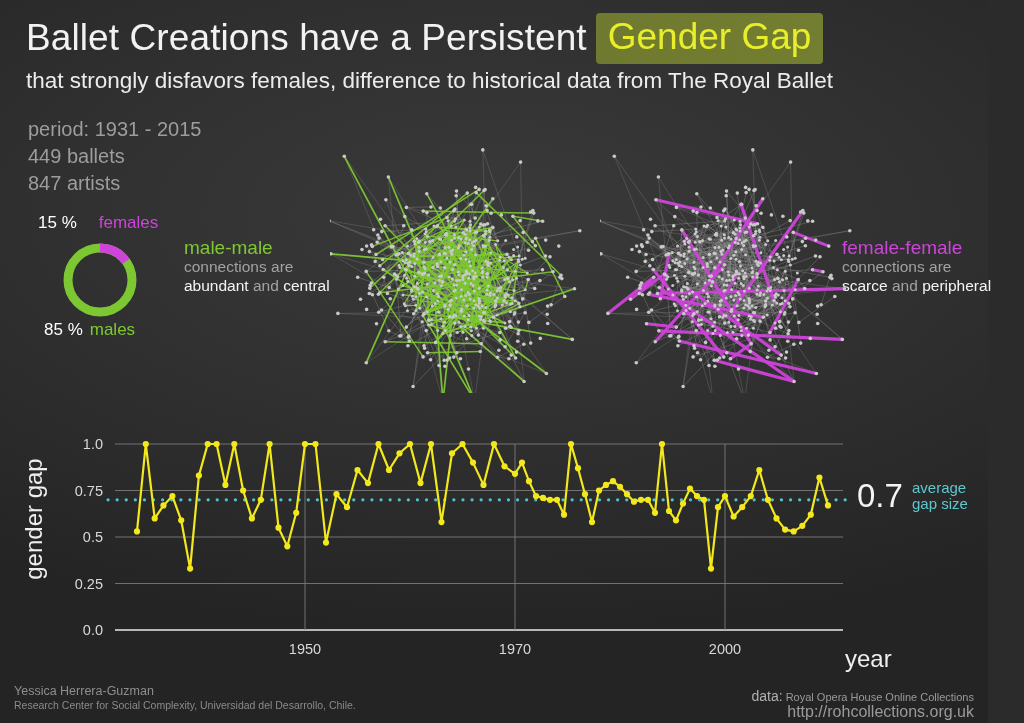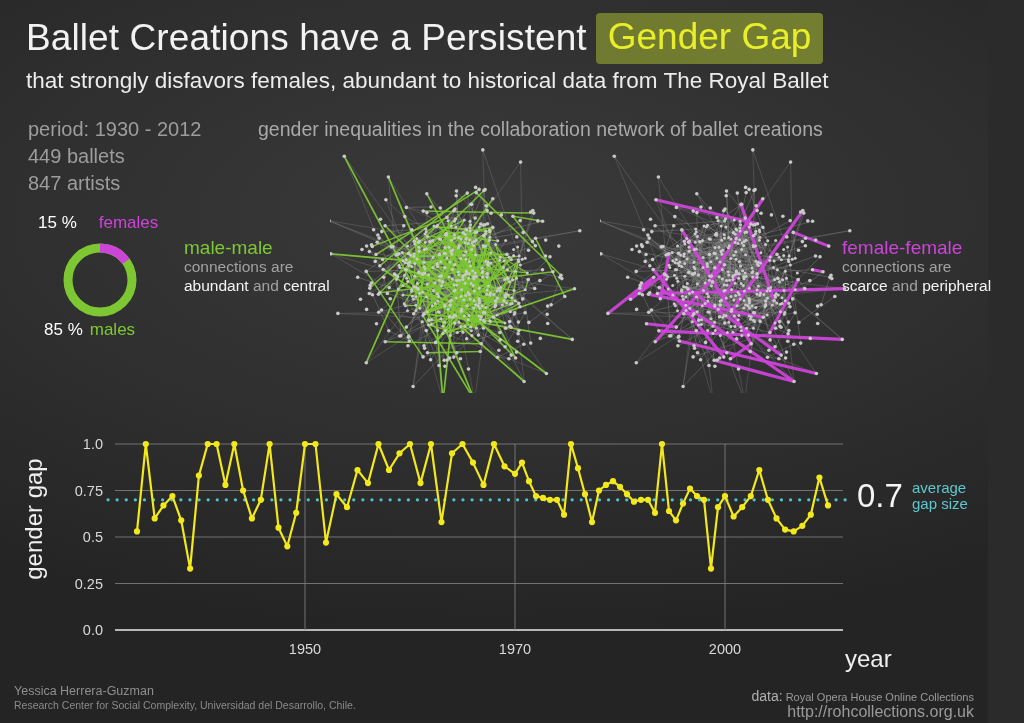--- a/index.html
+++ b/index.html
@@ -81,41 +81,40 @@
 </style>
 </head>
 <body>
 
 <div id="stage">
 
   <div class="abs" id="title-row">
     <span class="title-main">Ballet Creations have a Persistent</span>
     <span class="title-hl">Gender Gap</span>
   </div>
-  <div class="abs" id="subtitle">that strongly disfavors females, abundant to historical data from The Royal Ballet</div>
+  <div class="abs" id="subtitle">that strongly disfavors females, difference to historical data from The Royal Ballet</div>
 
-  <div class="abs" id="period">period: 1930 - 2012</div>
+  <div class="abs" id="period">period: 1931 - 2015</div>
   <div class="abs" id="ballets">449 ballets</div>
   <div class="abs" id="artists">847 artists</div>
 
   <div class="abs" id="fem-label">
     <span class="pct">15 %</span><span class="who">females</span>
   </div>
 
   <svg class="abs" id="donut" viewBox="0 0 80 80">
     <circle cx="40" cy="40" r="32" fill="none" stroke="#7dc832" stroke-width="9"></circle>
     <path d="M 40 8 A 32 32 0 0 1 66.8 52.4" fill="none" stroke="#2b2b2b" stroke-width="13" opacity="0"></path>
     <circle cx="40" cy="40" r="32" fill="none" stroke="#cc44d8" stroke-width="9" stroke-dasharray="30.2 171" stroke-dashoffset="0" transform="rotate(-90 40 40)"></circle>
   </svg>
 
   <div class="abs" id="mal-label">
     <span class="pct">85 %</span><span class="who">males</span>
   </div>
 
-  <div class="abs" id="net-caption">gender inequalities in the collaboration network of ballet creations</div>
 
   <div class="abs mm" id="mm-text">
     <span class="con-title">male-male</span>
     <span class="con-sub">connections are</span>
     <span class="con-sub"><b>abundant</b><span> and </span><b>central</b></span>
   </div>
 
   <div class="abs ff" id="ff-text">
     <span class="con-title">female-female</span>
     <span class="con-sub">connections are</span>

